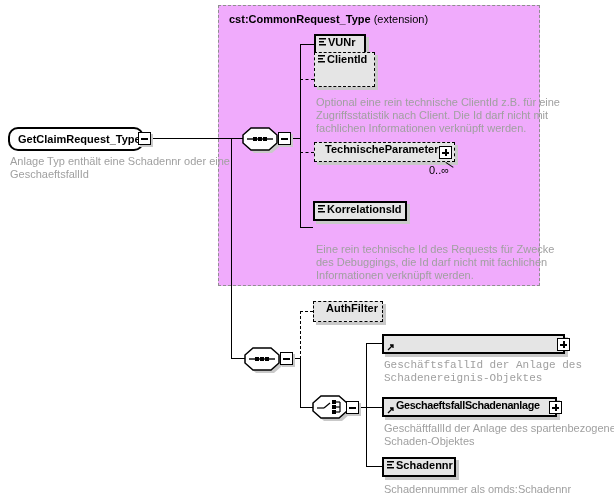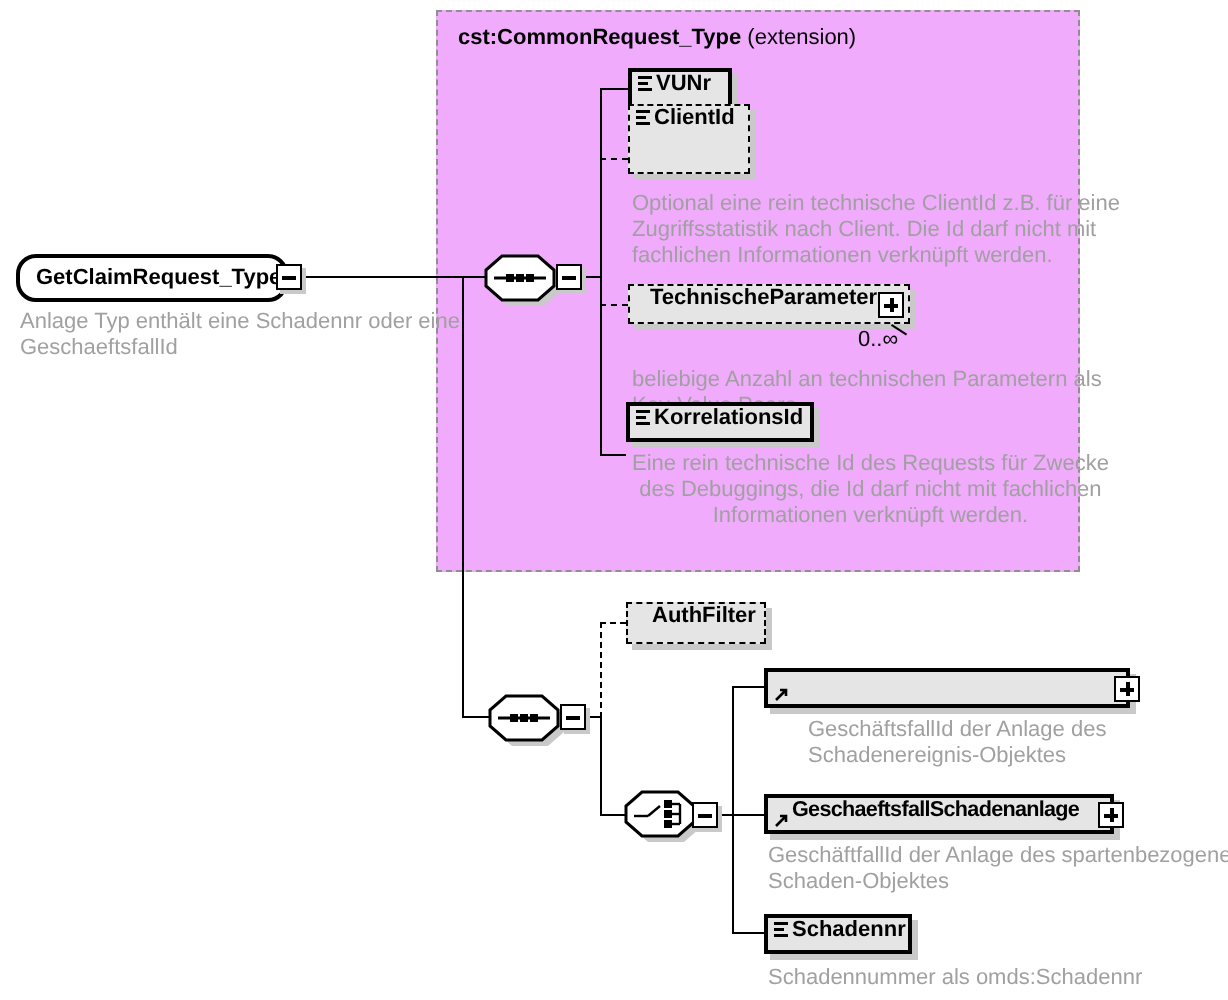--- a/index.html
+++ b/index.html
@@ -160,53 +160,49 @@
 
   <div class="ebox dashed" style="left:314px;top:142px;width:141px;height:20px;padding-left:10px;">
     <span>TechnischeParameter</span>
     <span class="pm flat" style="right:2px;top:3px;">
         <span class="hbar"></span>
         <span class="vbar"></span>
       </span>
   </div>
   <div class="diag" style="left:446px;top:162px;"></div>
   <div class="occ" style="left:429px;top:164px;">0..∞</div>
-  <div class="desc" style="left:316px;top:184px;">
-    <div>beliebige Anzahl an technischen Parametern als</div>
-    <div>Key-Value Paare</div>
-  </div>
 
   <div class="ebox" style="left:313px;top:201px;width:94px;height:20px;">
     <svg class="lines-icon" width="8" height="8">
       <rect x="0" y="0" width="7" height="1.5" fill="#000"></rect>
         <rect x="0" y="3" width="5" height="1.5" fill="#000"></rect>
         <rect x="0" y="6" width="7" height="1.5" fill="#000"></rect>
     </svg>
     <span>KorrelationsId</span>
   </div>
-  <div class="desc" style="left:316px;top:226px;text-align:center;">
+  <div class="desc" style="left:316px;top:243px;">
     <div>Eine rein technische Id des Requests für Zwecke</div>
     <div>des Debuggings, die Id darf nicht mit fachlichen</div>
     <div>Informationen verknüpft werden.</div>
   </div>
 
   <div class="ebox dashed" style="left:313px;top:301px;width:70px;height:21px;">
     <span>AuthFilter</span>
   </div>
 
   <div class="ebox" style="left:382px;top:334px;width:183px;height:20px;">
     <svg class="arrow-icon" width="8" height="8">
       <path d="M1,7 L6,2 M3,2 L6,2 L6,5" stroke="#000" stroke-width="1.3" fill="none"></path>
     </svg>
     <span class="pm flat" style="right:-7px;top:2px;">
         <span class="hbar"></span>
         <span class="vbar"></span>
       </span>
   </div>
-  <div class="desc" style="left:404px;top:359px;">
+  <div class="desc" style="left:384px;top:359px;font-family:Liberation Mono, monospace;">
     <div>GeschäftsfallId der Anlage des</div>
     <div>Schadenereignis-Objektes</div>
   </div>
 
   <div class="ebox" style="left:382px;top:397px;width:175px;height:20px;">
     <svg class="arrow-icon" width="8" height="8">
       <path d="M1,7 L6,2 M3,2 L6,2 L6,5" stroke="#000" stroke-width="1.3" fill="none"></path>
     </svg>
     <span class="tight">GeschaeftsfallSchadenanlage</span>
     <span class="pm flat" style="right:-7px;top:2px;">

